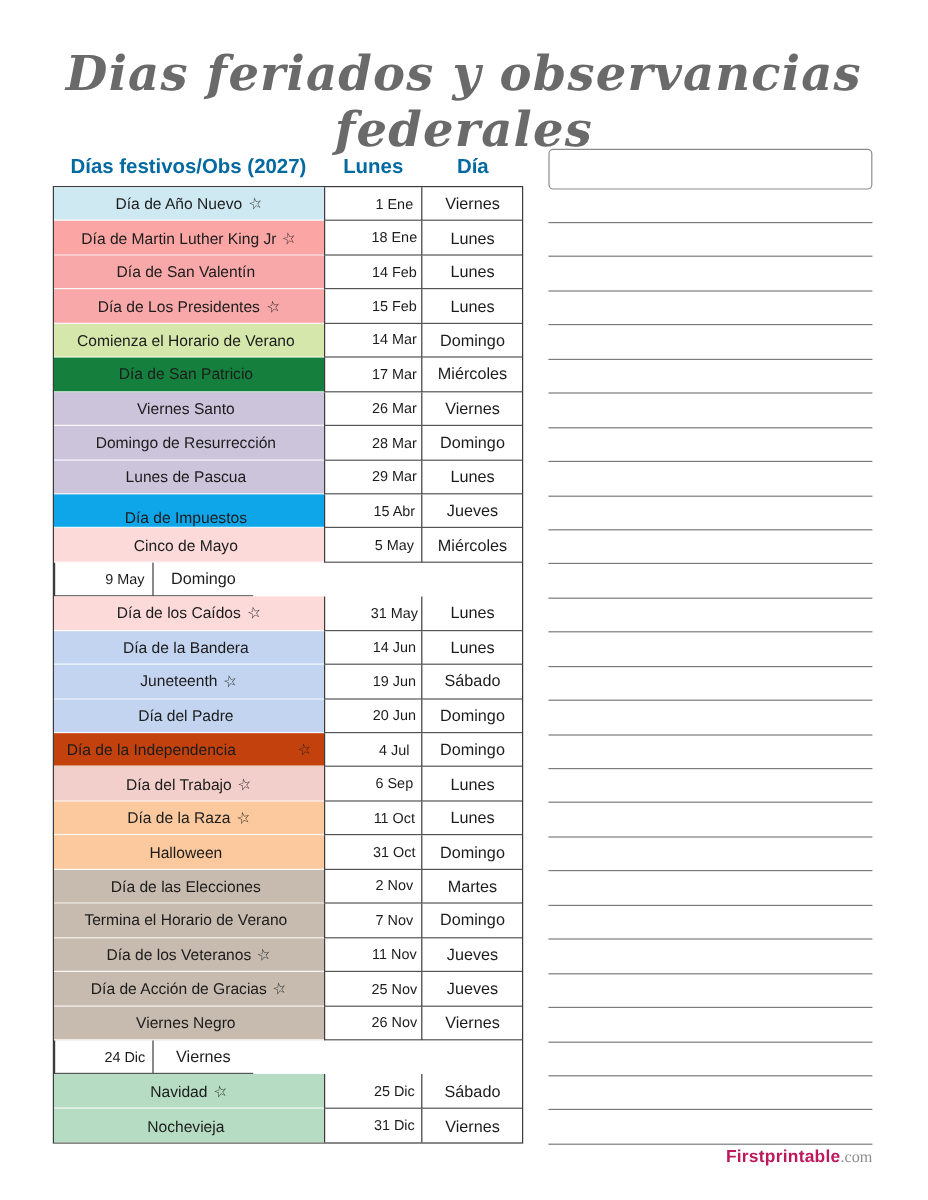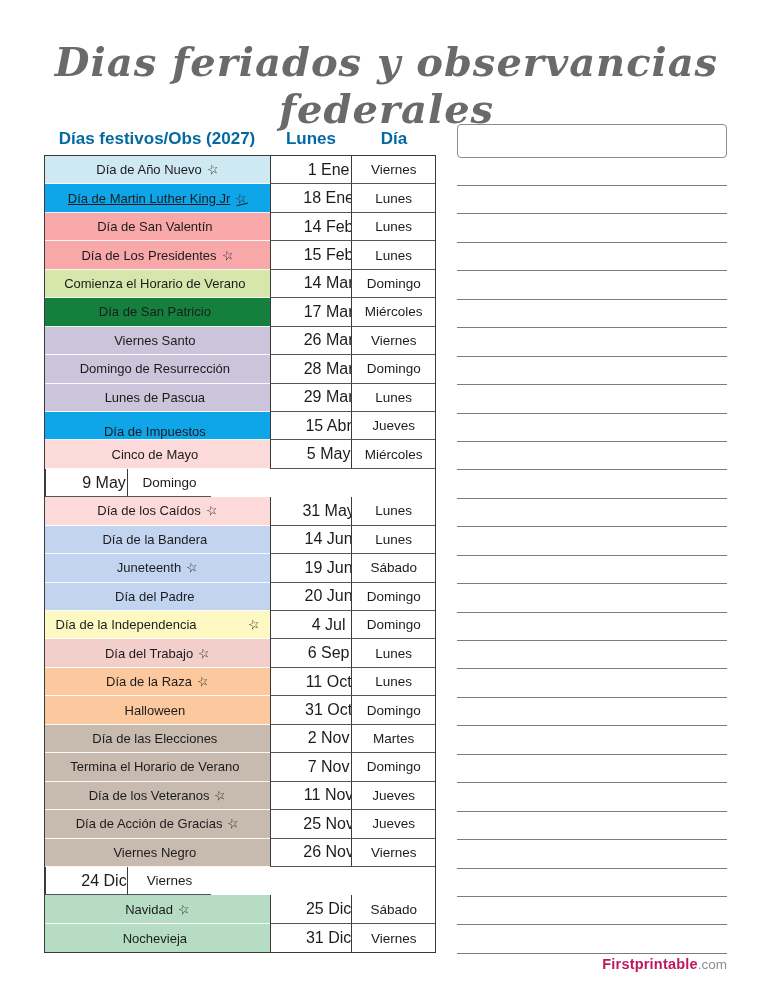--- a/index.html
+++ b/index.html
@@ -21,35 +21,35 @@
   .th-day{left:352px;width:84px;}
   
   .holiday-table{
     position:absolute;left:44px;top:155px;width:392px;
     border:1.5px solid #3b3b3b;box-sizing:border-box;background:#fff;
   }
   .hrow{display:flex;height:28.45px;box-sizing:border-box;}
   .cell{box-sizing:border-box;display:flex;align-items:center;justify-content:center;
     font-size:13px;color:#1c1c1c;white-space:nowrap;overflow:hidden;}
   .c-name{width:226px;border-bottom:1px solid rgba(255,255,255,0.9);}
-  .c-date{width:82px;border-left:1.3px solid #3b3b3b;border-bottom:1px solid #555;font-size:16px;padding-left:35px;}
+  .c-date{width:82px;border-left:1.3px solid #3b3b3b;border-bottom:1px solid #555;font-size:12px;padding-left:35px;}
   .c-day{width:84px;border-left:1.3px solid #3b3b3b;border-bottom:1px solid #555;font-size:13.5px;}
   .hrow:last-child .c-name,.hrow:last-child .c-date,.hrow:last-child .c-day{border-bottom:none;}
   .star{display:inline-block;margin-left:5px;transform:rotate(-14deg);font-size:13px;color:#222;}
   
   .note-box{
     position:absolute;left:457px;top:124px;width:270px;height:34px;box-sizing:border-box;
     border:1.5px solid #8b8b8b;border-radius:4px;background:#fff;
   }
   .note-lines{position:absolute;left:457px;top:185px;width:270px;}
   .note-line{height:28.45px;box-sizing:border-box;border-top:1.5px solid #7c7c7c;}
   
   .footer{position:absolute;top:956px;right:46px;font-size:14.5px;text-align:right;}
   .footer .brand{font-weight:bold;color:#be185d;letter-spacing:0.2px;}
-  .footer .suffix{font-weight:normal;color:#8f8f8f;font-size:13.5px;}
+  .footer .suffix{font-weight:normal;color:#8f8f8f;font-size:13.5px;font-family:Liberation Serif, serif;}
 </style>
 </head>
 <body>
 
 <div class="page">
 
   <div class="title">Dias feriados y observancias federales</div>
 
   <div class="thead th-name">Días festivos/Obs (2027)</div>
   <div class="thead th-date">Lunes</div>
@@ -60,21 +60,21 @@
     <div class="hrow">
       <div class="cell c-name" style="background: rgb(207, 233, 243);">
         <span>Día de Año Nuevo</span>
         <span class="star">☆</span>
       </div>
       <div class="cell c-date">1 Ene</div>
       <div class="cell c-day">Viernes</div>
     </div>
 
     <div class="hrow">
-      <div class="cell c-name" style="background: #0ea5e9; text-decoration: underline;">
+      <div class="cell c-name" style="background: #fca5a5;">
         <span>Día de Martin Luther King Jr</span>
         <span class="star">☆</span>
       </div>
       <div class="cell c-date">18 Ene</div>
       <div class="cell c-day">Lunes</div>
     </div>
 
     <div class="hrow">
       <div class="cell c-name" style="background: rgb(248, 168, 168);">
         <span>Día de San Valentín</span>
@@ -191,21 +191,21 @@
     <div class="hrow">
       <div class="cell c-name" style="background: rgb(195, 212, 241);">
         <span>Día del Padre</span>
         <span class="star" hidden=""></span>
       </div>
       <div class="cell c-date">20 Jun</div>
       <div class="cell c-day">Domingo</div>
     </div>
 
     <div class="hrow">
-      <div class="cell c-name" style="background: #fef9c3; gap: 46px;">
+      <div class="cell c-name" style="background: #c2410c; gap: 46px;">
         <span>Día de la Independencia</span>
         <span class="star">☆</span>
       </div>
       <div class="cell c-date">4 Jul</div>
       <div class="cell c-day">Domingo</div>
     </div>
 
     <div class="hrow">
       <div class="cell c-name" style="background: rgb(242, 207, 203);">
         <span>Día del Trabajo</span>

